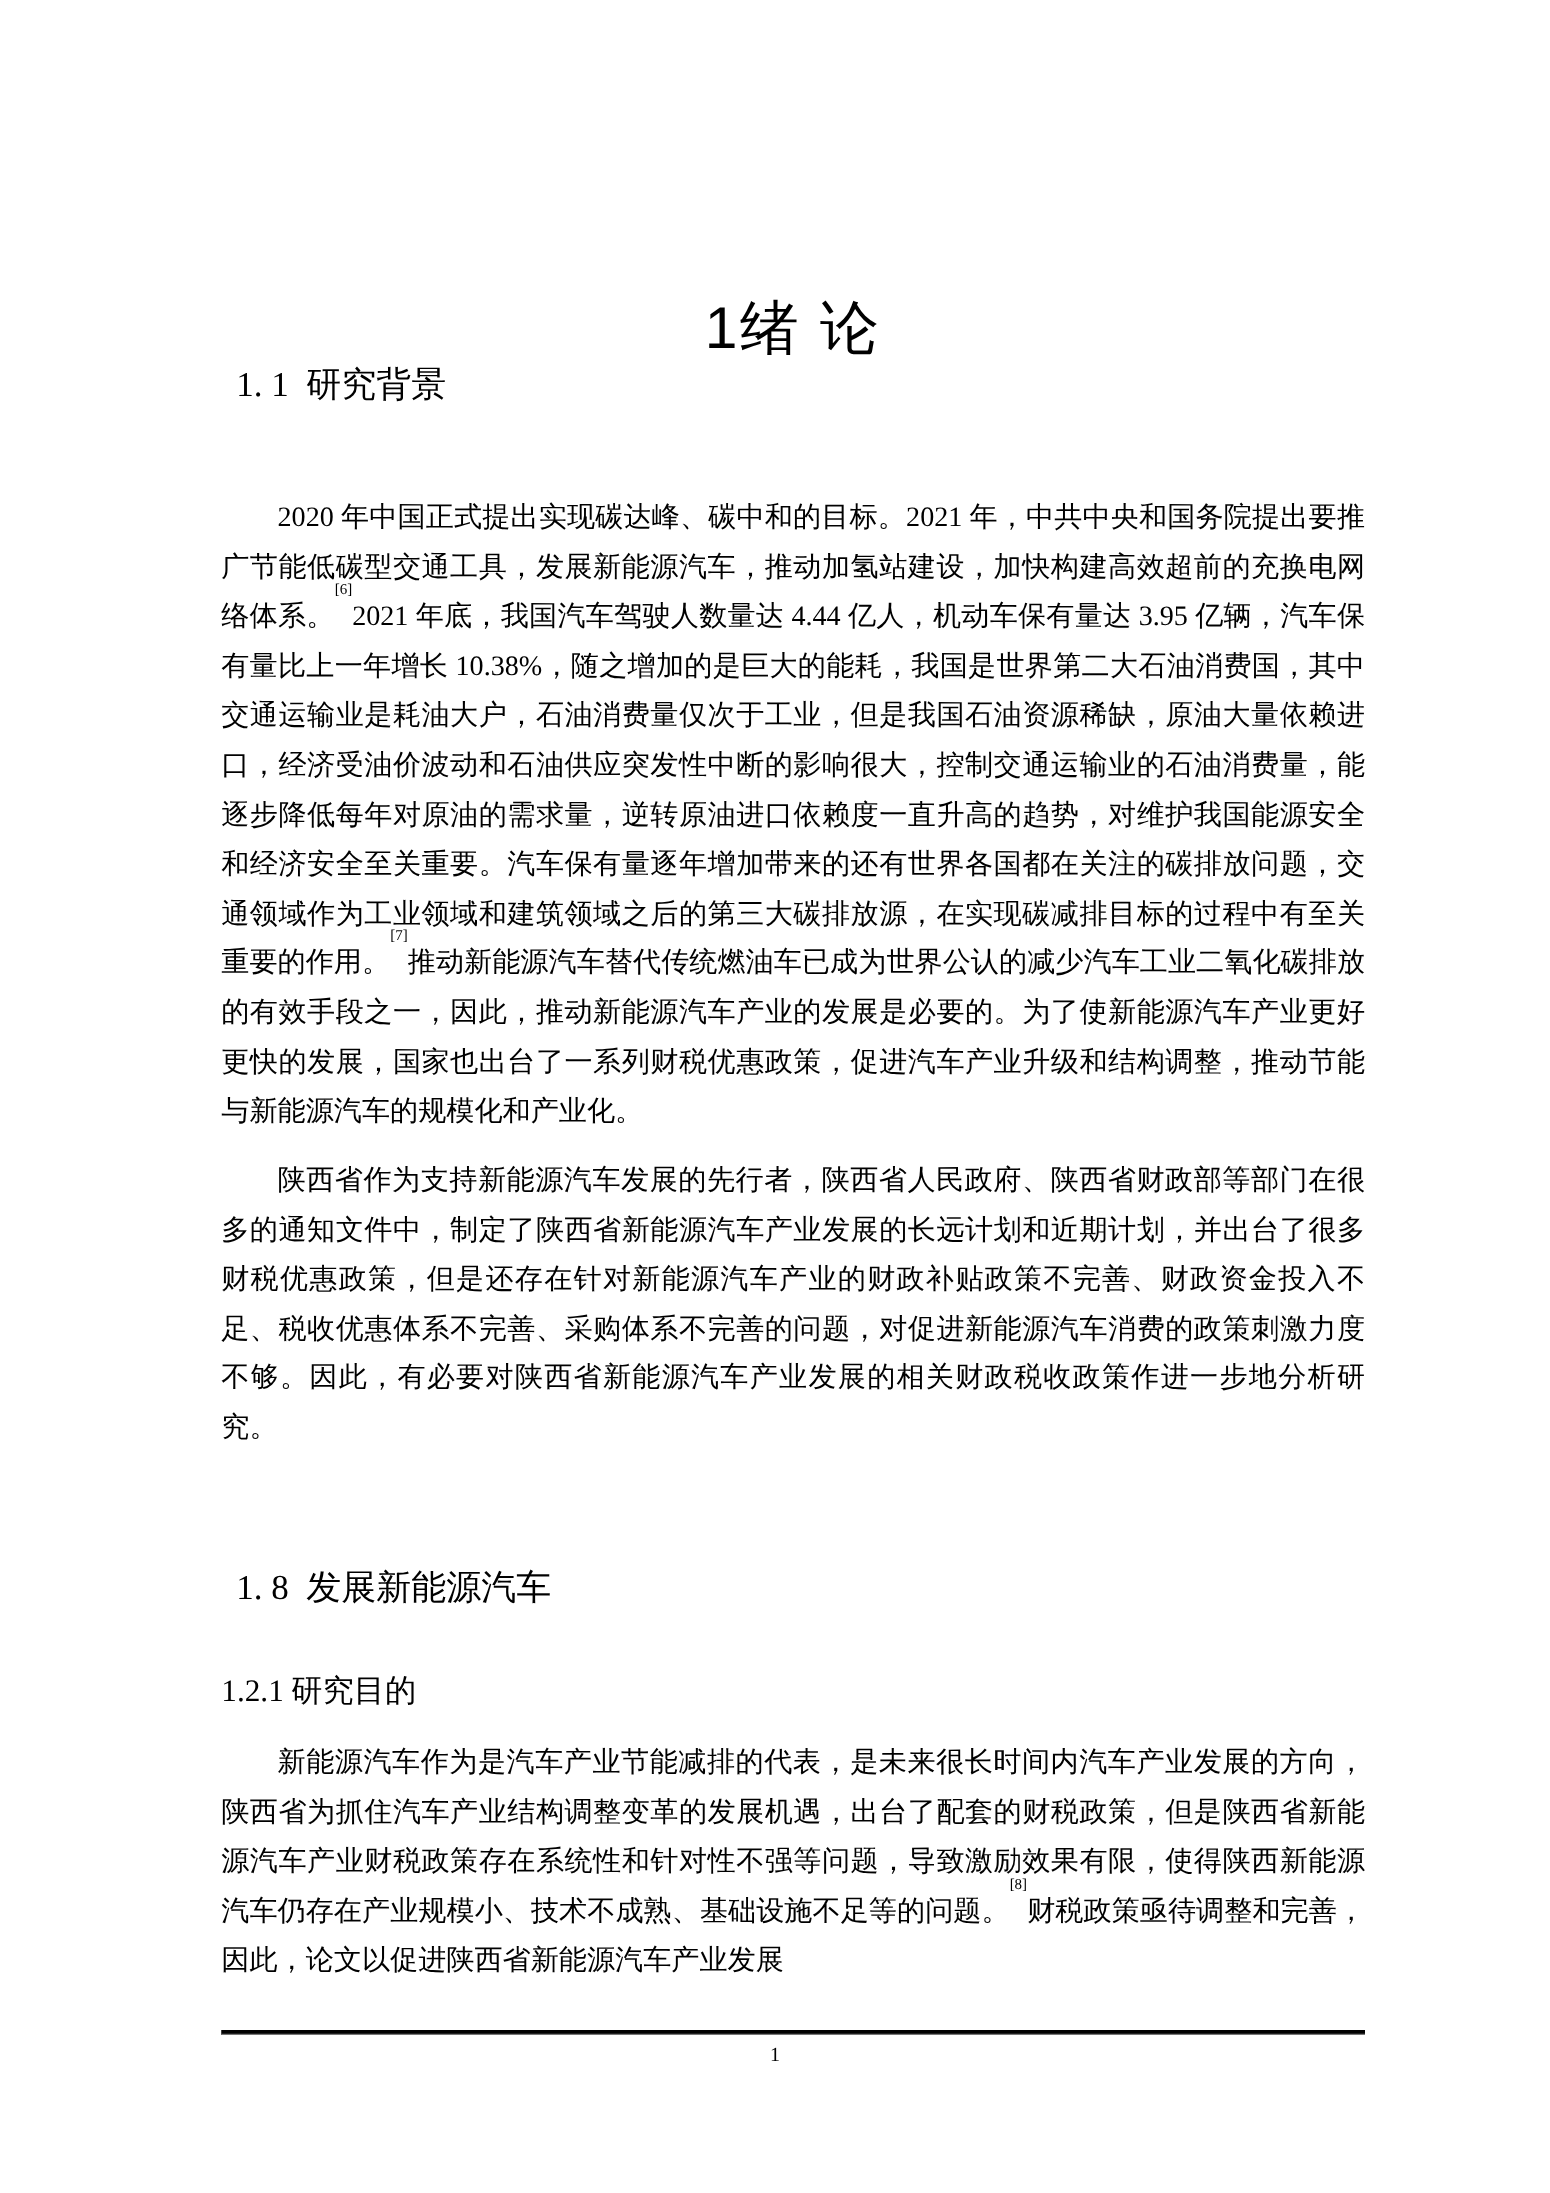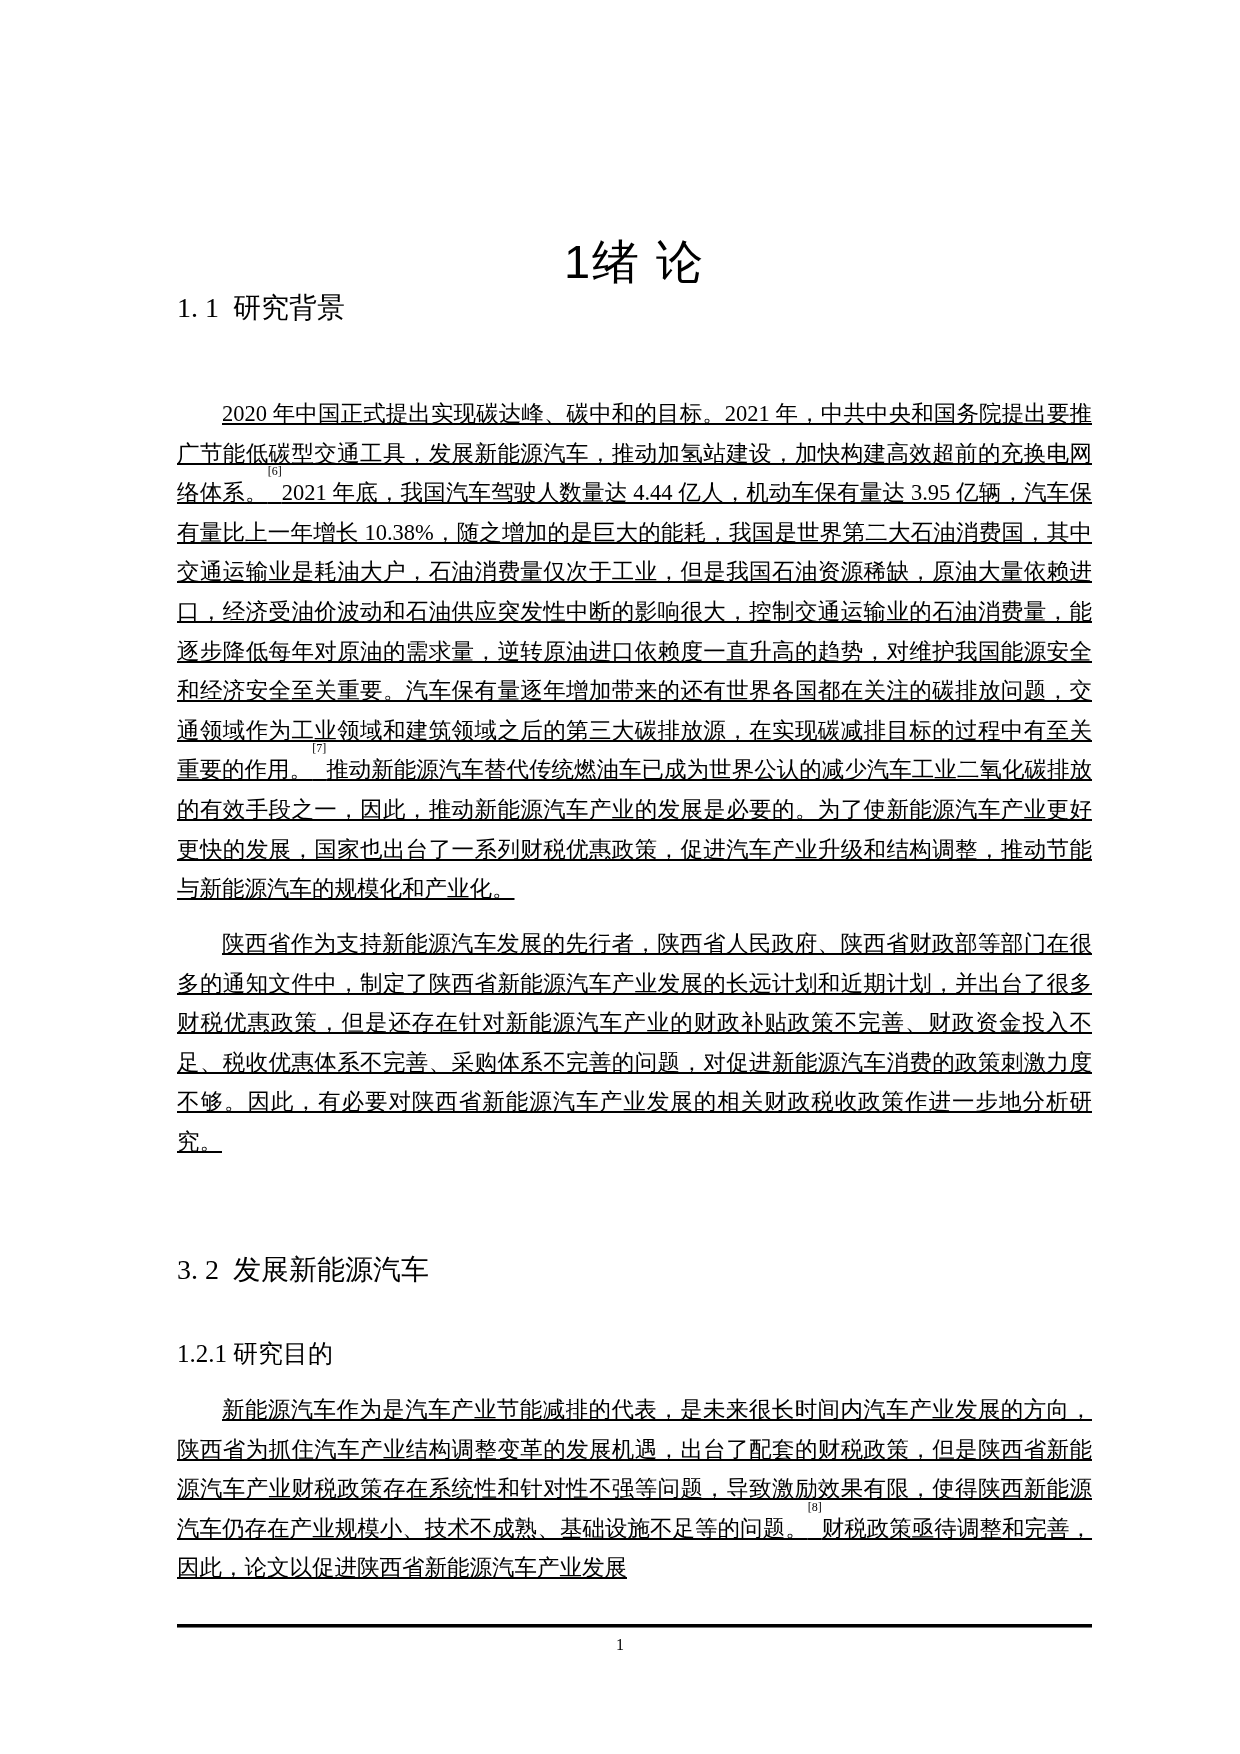--- a/index.html
+++ b/index.html
@@ -27,21 +27,21 @@
       left: 0;
       width: 915px;
       text-align: center;
       font-size: 47px;
       line-height: 40px;
       letter-spacing: 2px;
       font-family: "Liberation Sans", "DejaVu Sans", sans-serif;
     }
     .h2 {
       position: absolute;
-      left: 0;
+      left: 12px;
       font-size: 28px;
       line-height: 32px;
       font-family: "Liberation Sans", "DejaVu Sans", sans-serif;
     }
     .h2 .num { margin-right: 14px; font-family: "Liberation Serif", serif; }
     .h3 {
       position: absolute;
       left: 0;
       font-size: 25px;
       line-height: 30px;
@@ -50,21 +50,20 @@
     .h3 .num { margin-right: 6px; font-family: "Liberation Serif", serif; }
     .para {
       position: absolute;
       left: 0;
       width: 915px;
       font-size: 22.5px;
       line-height: 39.6px;
       text-align: justify;
       text-indent: 45px;
       margin: 0;
-      text-decoration: underline;
     }
     .para sup {
       font-size: 12px;
       vertical-align: top;
       position: relative;
       top: -2px;
       line-height: 0;
     }
     .rule {
       position: absolute;
@@ -97,21 +96,21 @@
 
   <h2 class="h2" style="top:292px;margin:0;font-weight:normal;">
     <span class="num">1. 1</span><span>研究背景</span>
   </h2>
 
   <p class="para" style="top:394px;"><span>2020 年中国正式提出实现碳达峰、碳中和的目标。2021 年，中共中央和国务院提出要推广节能低碳型交通工具，发展新能源汽车，推动加氢站建设，加快构建高效超前的充换电网络体系。</span><sup>[6]</sup><span>2021 年底，我国汽车驾驶人数量达 4.44 亿人，机动车保有量达 3.95 亿辆，汽车保有量比上一年增长 10.38%，随之增加的是巨大的能耗，我国是世界第二大石油消费国，其中交通运输业是耗油大户，石油消费量仅次于工业，但是我国石油资源稀缺，原油大量依赖进口，经济受油价波动和石油供应突发性中断的影响很大，控制交通运输业的石油消费量，能逐步降低每年对原油的需求量，逆转原油进口依赖度一直升高的趋势，对维护我国能源安全和经济安全至关重要。汽车保有量逐年增加带来的还有世界各国都在关注的碳排放问题，交通领域作为工业领域和建筑领域之后的第三大碳排放源，在实现碳减排目标的过程中有至关重要的作用。</span><sup>[7]</sup><span>推动新能源汽车替代传统燃油车已成为世界公认的减少汽车工业二氧化碳排放的有效手段之一，因此，推动新能源汽车产业的发展是必要的。为了使新能源汽车产业更好更快的发展，国家也出台了一系列财税优惠政策，促进汽车产业升级和结构调整，推动节能与新能源汽车的规模化和产业化。</span></p>
 
   <p class="para" style="top:924px;"><span>陕西省作为支持新能源汽车发展的先行者，陕西省人民政府、陕西省财政部等部门在很多的通知文件中，制定了陕西省新能源汽车产业发展的长远计划和近期计划，并出台了很多财税优惠政策，但是还存在针对新能源汽车产业的财政补贴政策不完善、财政资金投入不足、税收优惠体系不完善、采购体系不完善的问题，对促进新能源汽车消费的政策刺激力度不够。因此，有必要对陕西省新能源汽车产业发展的相关财政税收政策作进一步地分析研究。</span></p>
 
   <h2 class="h2" style="top:1254px;margin:0;font-weight:normal;">
-    <span class="num">3. 2</span><span>发展新能源汽车</span>
+    <span class="num">1. 8</span><span>发展新能源汽车</span>
   </h2>
 
   <h3 class="h3" style="top:1338px;margin:0;font-weight:normal;">
     <span class="num">1.2.1</span><span>研究目的</span>
   </h3>
 
   <p class="para" style="top:1380px;margin-top:10px;"><span>新能源汽车作为是汽车产业节能减排的代表，是未来很长时间内汽车产业发展的方向，陕西省为抓住汽车产业结构调整变革的发展机遇，出台了配套的财税政策，但是陕西省新能源汽车产业财税政策存在系统性和针对性不强等问题，导致激励效果有限，使得陕西新能源汽车仍存在产业规模小、技术不成熟、基础设施不足等的问题。</span><sup>[8]</sup><span>财税政策亟待调整和完善，因此，论文以促进陕西省新能源汽车产业发展</span></p>
 
 </div>
 

